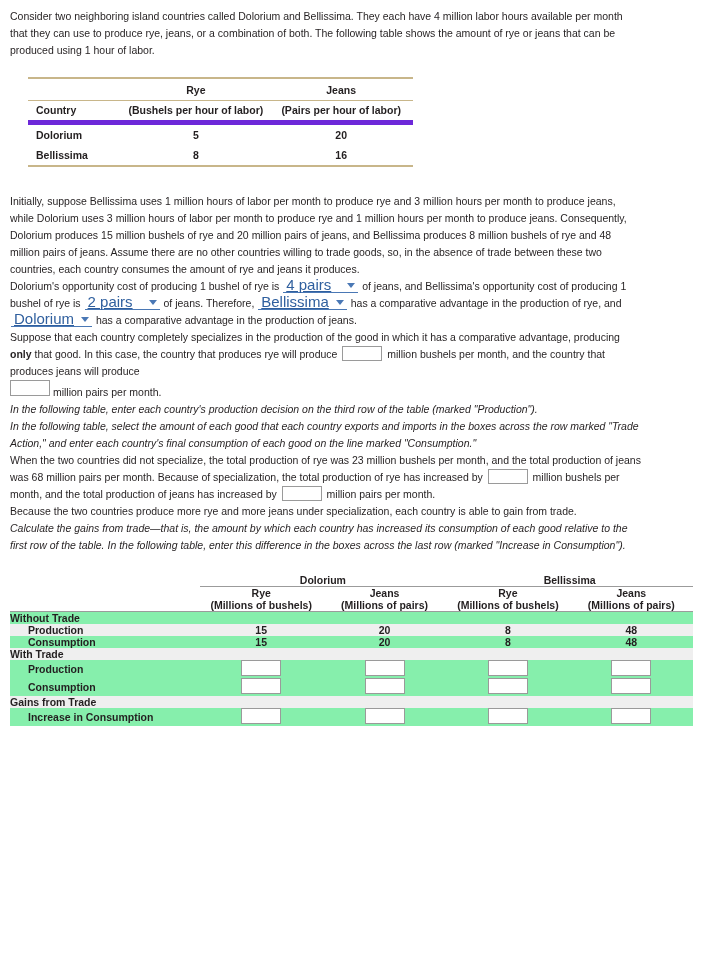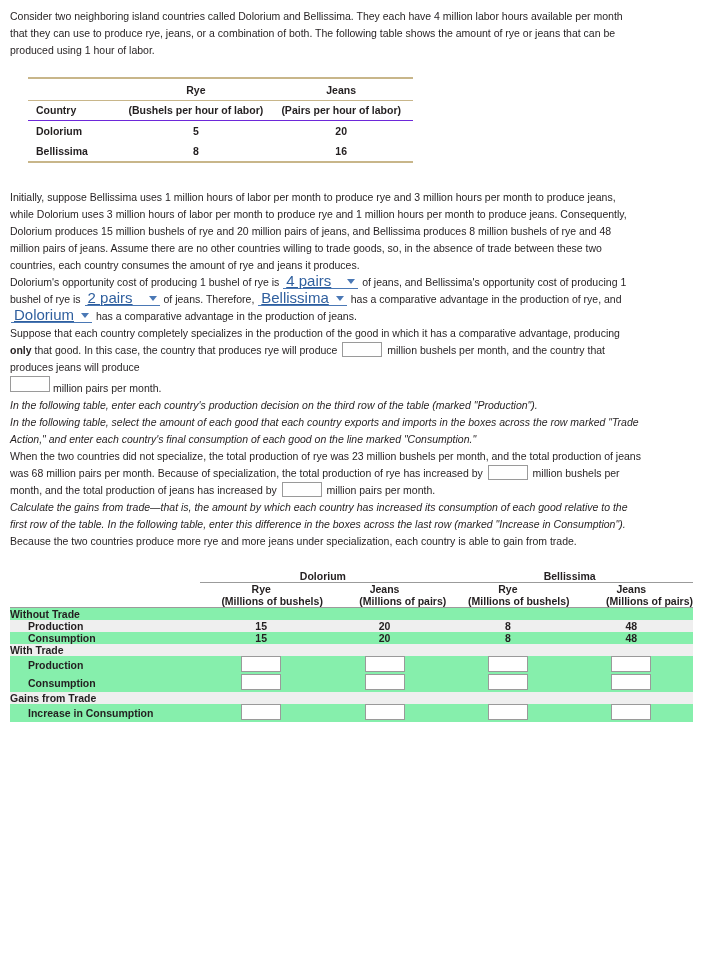--- a/index.html
+++ b/index.html
@@ -45,21 +45,21 @@
     text-align: center;
     font-weight: bold;
   }
   table.top-table .hdr-top th {
     border-top: 2px solid #c8b68a;
     border-bottom: 1px solid #c8b68a;
     padding-top: 5px;
     padding-bottom: 4px;
   }
   table.top-table .hdr-sub th {
-    border-bottom: 1px solid #6d28d9;
+    border-bottom: 5px solid #6d28d9;
     padding-bottom: 4px;
     font-weight: bold;
   }
   table.top-table tbody td {
     font-weight: bold;
     padding: 4px;
   }
   table.top-table tbody tr:last-child td {
     border-bottom: 2px solid #c8b68a;
   }
@@ -132,21 +132,21 @@
   }
   .grp-underline {
     border-bottom: 1px solid #9b9b9b;
   }
   .sub-head {
     text-align: center;
     font-weight: bold;
     padding-top: 3px;
   }
   .sub-head2 {
-    text-align: right;
+    text-align: center;
     font-weight: bold;
     padding-bottom: 4px;
     border-bottom: 1px solid #9b9b9b;
   }
   tr.rowshade td { background: #efefef; }
   tr.rowplain td { background: #86efac; }
   td.rowname {
     font-weight: bold;
     text-align: left;
     padding: 4px 0 4px 4px;
@@ -242,23 +242,23 @@
   <p class="para block italic">In the following table, select the amount of each good that each country exports and imports in the boxes across the row marked "Trade Action," and enter each country's final consumption of each good on the line marked "Consumption."</p>
 
   <p class="para block">
     <span>When the two countries did not specialize, the total production of rye was 23 million bushels per month, and the total production of jeans was 68 million pairs per month. Because of specialization, the total production of rye has increased by</span>
     <span class="inbox"></span>
     <span>million bushels per month, and the total production of jeans has increased by</span>
     <span class="inbox"></span>
     <span>million pairs per month.</span>
   </p>
 
+  <p class="para block">Because the two countries produce more rye and more jeans under specialization, each country is able to gain from trade.</p>
+
   <p class="para block italic">Calculate the gains from trade—that is, the amount by which each country has increased its consumption of each good relative to the first row of the table. In the following table, enter this difference in the boxes across the last row (marked "Increase in Consumption").</p>
-
-  <p class="para block">Because the two countries produce more rye and more jeans under specialization, each country is able to gain from trade.</p>
 
   <div class="bottom-wrap">
     <table class="btable">
       <colgroup>
         <col class="bt-label">
         <col class="bt-col">
           <col class="bt-col">
           <col class="bt-col">
           <col class="bt-col">
       </colgroup>

